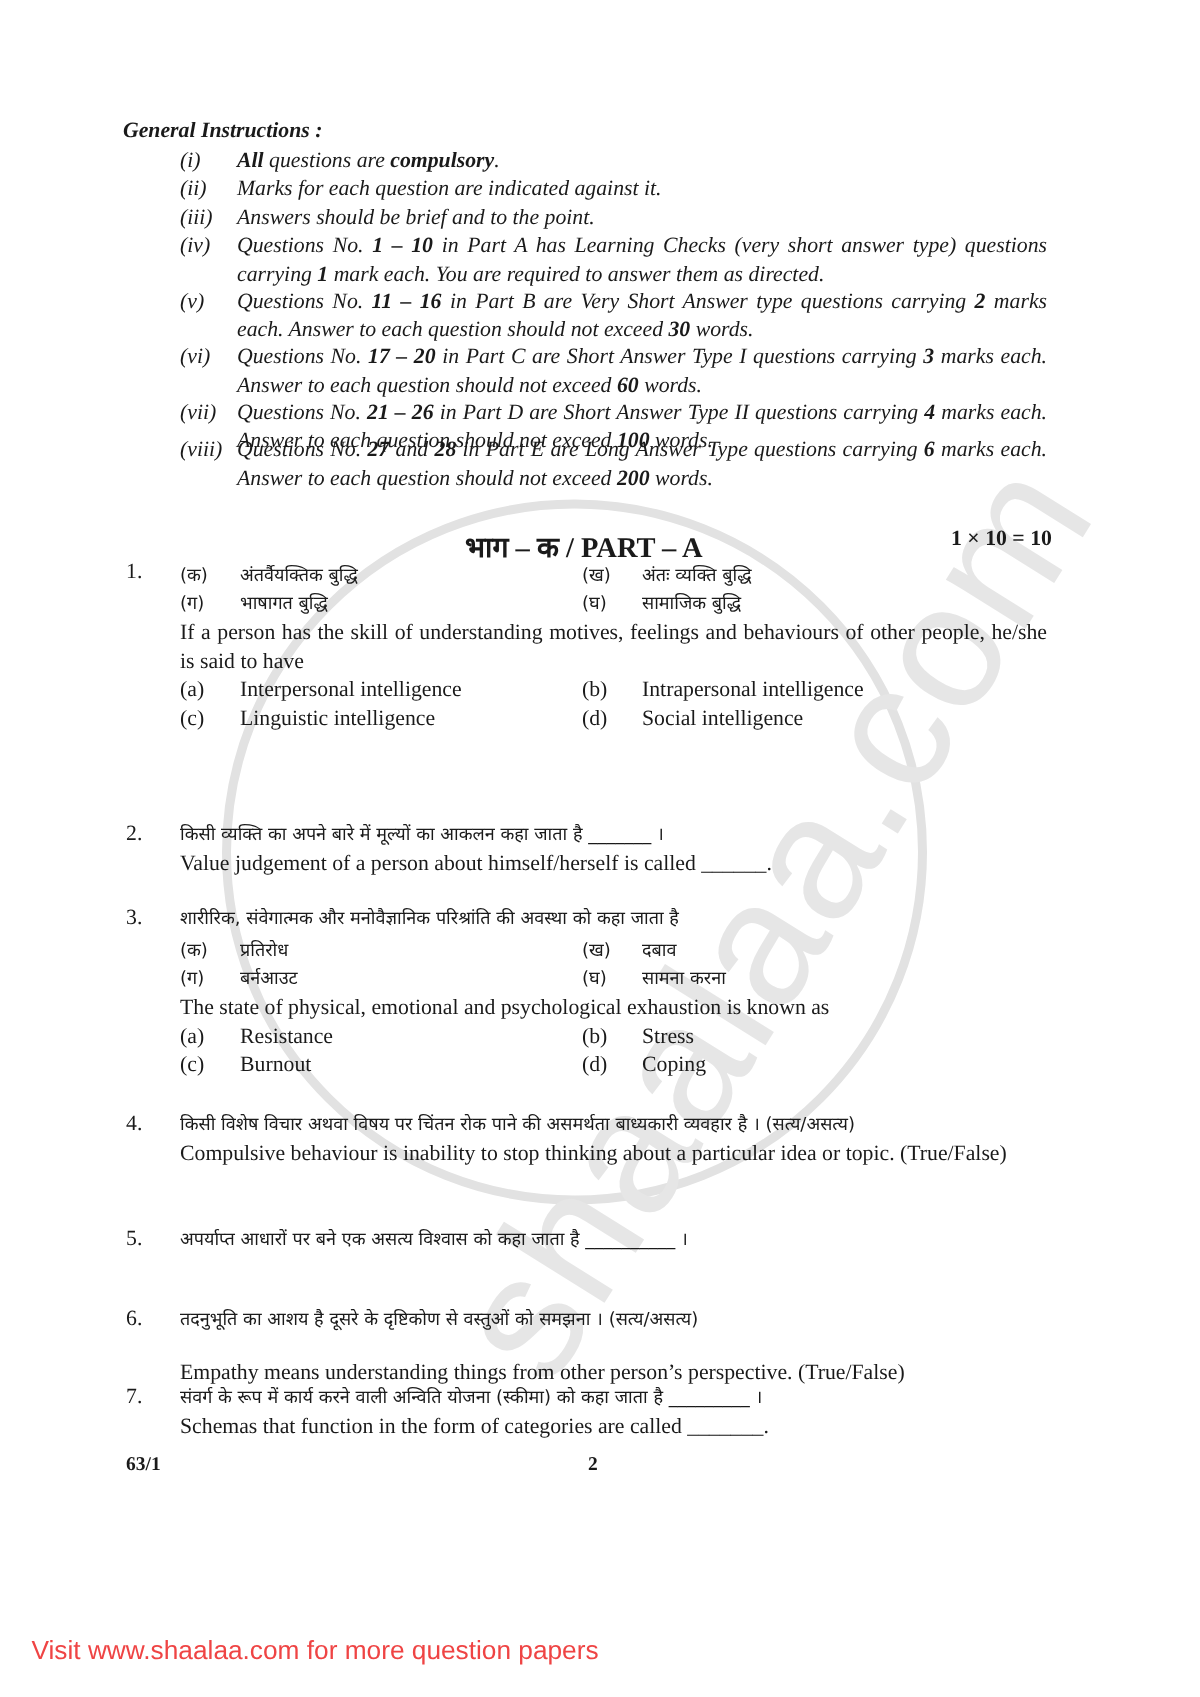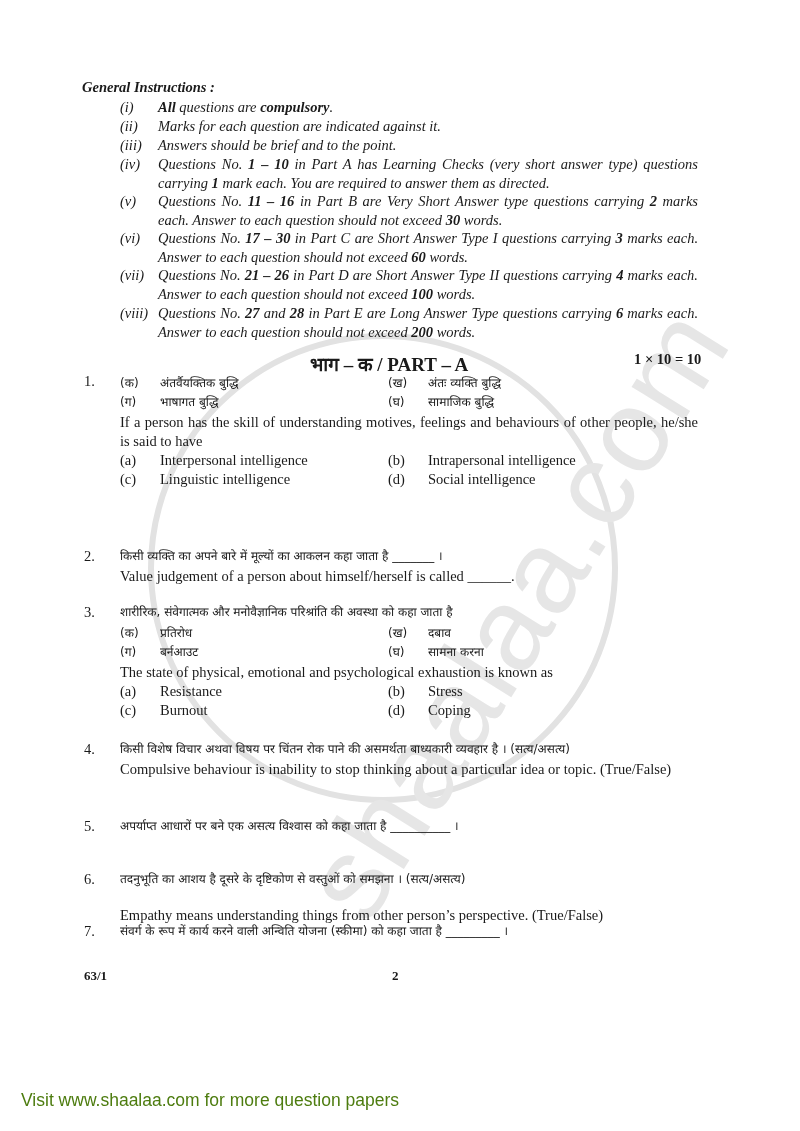--- a/index.html
+++ b/index.html
@@ -27,21 +27,21 @@
   .q { position:absolute; left:84px; width:614px; font-size:14.5px; line-height:19px; }
   .q .qn { position:absolute; left:0; top:0; }
   .q .body { margin-left:36px; }
   .hi { font-family:"DejaVu Sans", sans-serif; font-size:12px; }
   .en { text-align:justify; text-align-last:left; }
   .opts { display:grid; grid-template-columns:268px 300px; }
   .opt { display:flex; }
   .opt .lab { width:40px; }
   .footer-code { position:absolute; left:84px; top:968px; font-size:13px; font-weight:bold; }
   .footer-page { position:absolute; left:392px; top:968px; font-size:13px; font-weight:bold; }
-  .visit { position:absolute; left:21px; top:1090px; font-family:"Liberation Sans", "DejaVu Sans", sans-serif; font-size:17.5px; color:#4d7c0f; }
+  .visit { position:absolute; left:21px; top:1090px; font-family:"Liberation Sans", "DejaVu Sans", sans-serif; font-size:17.5px; color:#ef4444; }
 </style>
 </head>
 <body>
 
 <div class="watermark"></div>
 <div class="wm-text">shaalaa.com</div>
 
 <div class="content">
 
   <div class="gi-title">General Instructions :</div>
@@ -61,27 +61,27 @@
   <div class="instr" style="top:155px;">
     <span class="num">(iv)</span>
     <span class="txt">Questions No. <b>1 – 10</b> in Part A has Learning Checks (very short answer type) questions carrying <b>1</b> mark each. You are required to answer them as directed.</span>
   </div>
   <div class="instr" style="top:192px;">
     <span class="num">(v)</span>
     <span class="txt">Questions No. <b>11 – 16</b> in Part B are Very Short Answer type questions carrying <b>2</b> marks each. Answer to each question should not exceed <b>30</b> words.</span>
   </div>
   <div class="instr" style="top:229px;">
     <span class="num">(vi)</span>
-    <span class="txt">Questions No. <b>17 – 30</b> in Part C are Short Answer Type I questions carrying <b>3</b> marks each. Answer to each question should not exceed <b>60</b> words.</span>
+    <span class="txt">Questions No. <b>17 – 20</b> in Part C are Short Answer Type I questions carrying <b>3</b> marks each. Answer to each question should not exceed <b>60</b> words.</span>
   </div>
   <div class="instr" style="top:266px;">
     <span class="num">(vii)</span>
     <span class="txt">Questions No. <b>21 – 26</b> in Part D are Short Answer Type II questions carrying <b>4</b> marks each. Answer to each question should not exceed <b>100</b> words.</span>
   </div>
-  <div class="instr" style="top:304px;font-family:Liberation Serif, serif;">
+  <div class="instr" style="top:291px;font-family:Liberation Serif, serif;">
     <span class="num">(viii)</span>
     <span class="txt">Questions No. <b>27</b> and <b>28</b> in Part E are Long Answer Type questions carrying <b>6</b> marks each. Answer to each question should not exceed <b>200</b> words.</span>
   </div>
 
   <div class="part-head">भाग – क / PART – A</div>
   <div class="part-marks">1 × 10 = 10</div>
 
   <div class="q" style="top:372px;">
     <span class="qn">1.</span>
     <div class="body">
@@ -197,20 +197,21 @@
     <div class="body">
       <div class="hi">तदनुभूति का आशय है दूसरे के दृष्टिकोण से वस्तुओं को समझना । (सत्य/असत्य)</div>
       <div style="margin-top:17px;">Empathy means understanding things from other person’s perspective. (True/False)</div>
     </div>
   </div>
 
   <div class="q" style="top:922px;">
     <span class="qn">7.</span>
     <div class="body">
       <div class="hi">संवर्ग के रूप में कार्य करने वाली अन्विति योजना (स्कीमा) को कहा जाता है _________ ।</div>
+      <div style="margin-top:1px;">Schemas that function in the form of categories are called _______.</div>
     </div>
   </div>
 
   <div class="footer-code">63/1</div>
   <div class="footer-page">2</div>
 
   <div class="visit">Visit www.shaalaa.com for more question papers</div>
 </div>
 
 </body></html>

